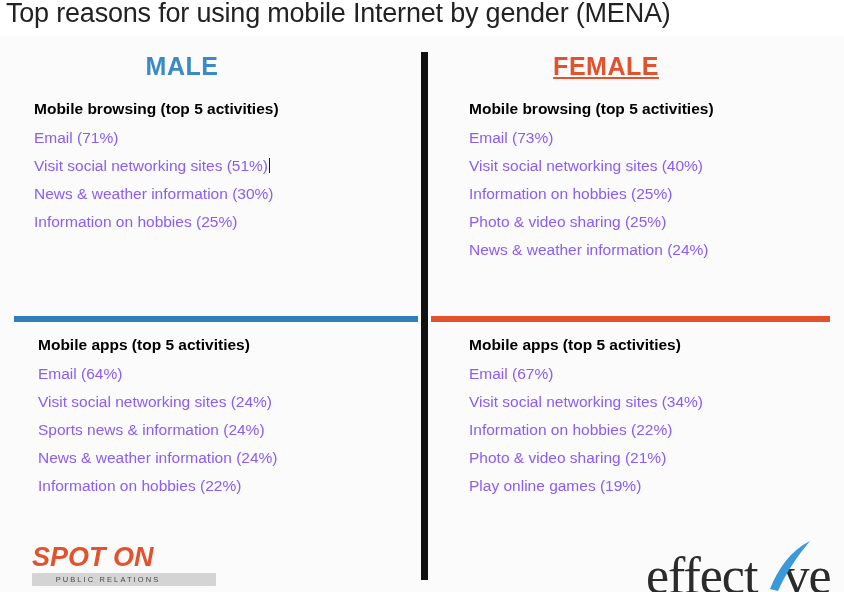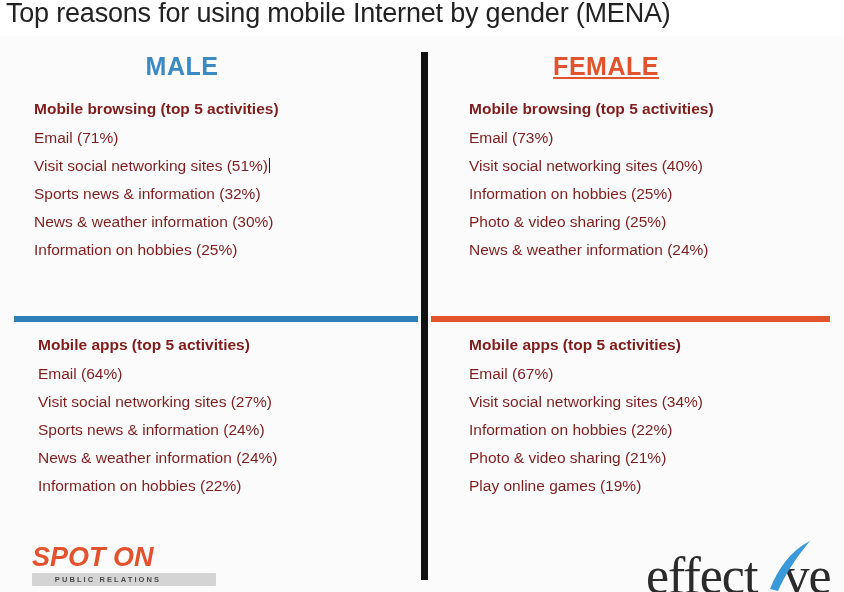--- a/index.html
+++ b/index.html
@@ -91,26 +91,26 @@
   .gender-male { color: #3a8ac4; }
   .gender-female { color: #e2522c; text-decoration: underline; }
 
   .block {
     position: absolute;
     width: 400px;
   }
   .block-head {
     font-size: 15.5px;
     font-weight: bold;
-    color: #7f1d1d;
+    color: #000000;
     margin-bottom: 11px;
   }
   .block-item {
     font-size: 15.5px;
-    color: #7f1d1d;
+    color: #8b5cf6;
     margin-bottom: 10px;
     white-space: nowrap;
   }
   
   .left-browsing { left: 34px; top: 64px; }
   .left-apps { left: 38px; top: 300px; }
   .right-browsing { left: 45px; top: 64px; }
   .right-apps { left: 45px; top: 300px; }
 
   .caret {
@@ -149,21 +149,21 @@
     position: relative;
   }
   .spoton-sub {
     position: absolute;
     left: 0; top: 0;
     width: 152px;
     height: 13px;
     line-height: 13px;
     text-align: center;
     font-size: 7.5px;
-    font-weight: bold;
+    font-weight: normal;
     letter-spacing: 2.1px;
     color: #4a4a4a;
   }
 
   
   .effective {
     position: absolute;
     right: 8px;
     top: 505px;
     width: 190px;
@@ -212,29 +212,28 @@
     <div class="h-rule-left"></div>
     <div class="h-rule-right"></div>
 
     <div class="col col-left">
       <div class="gender-heading gender-male">MALE</div>
 
       <div class="block left-browsing">
         <div class="block-head">Mobile browsing (top 5 activities)</div>
         <div class="block-item">Email (71%)</div>
         <div class="block-item"><span>Visit social networking sites (51%)</span><span class="caret"></span></div>
-        <div class="block-item">Sports news &amp; information (32%)</div>
         <div class="block-item">News &amp; weather information (30%)</div>
         <div class="block-item">Information on hobbies (25%)</div>
       </div>
 
       <div class="block left-apps">
         <div class="block-head">Mobile apps (top 5 activities)</div>
         <div class="block-item">Email (64%)</div>
-        <div class="block-item">Visit social networking sites (27%)</div>
+        <div class="block-item">Visit social networking sites (24%)</div>
         <div class="block-item">Sports news &amp; information (24%)</div>
         <div class="block-item">News &amp; weather information (24%)</div>
         <div class="block-item">Information on hobbies (22%)</div>
       </div>
     </div>
 
     <div class="col col-right">
       <div class="gender-heading gender-female">FEMALE</div>
 
       <div class="block right-browsing">

